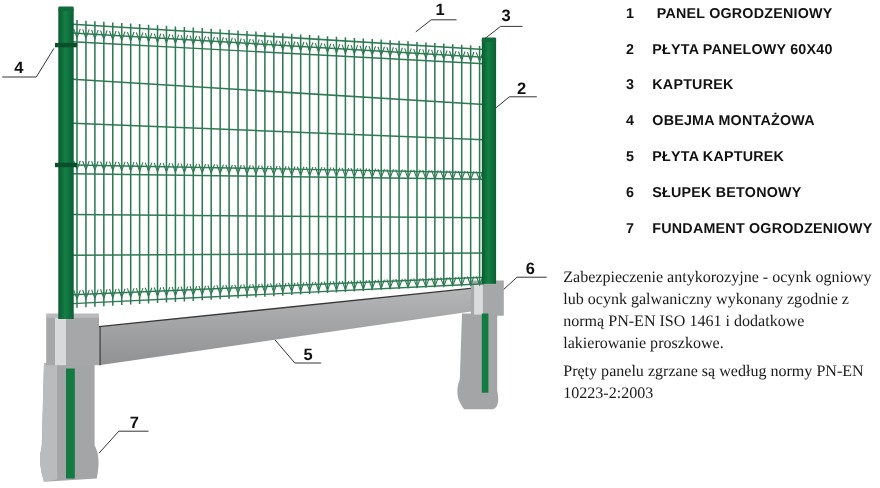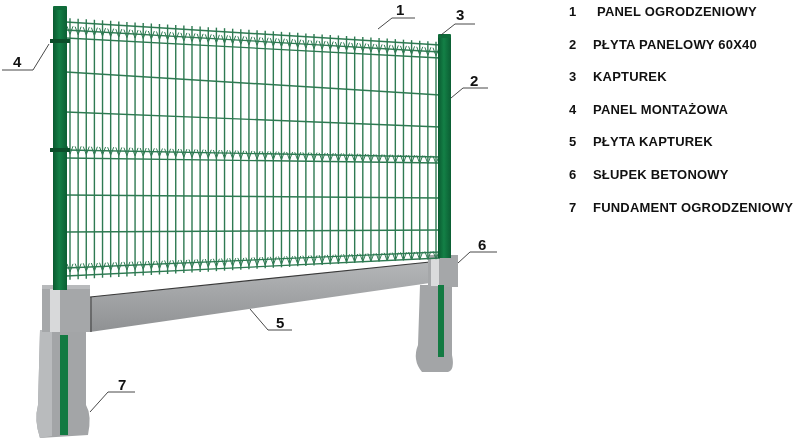--- a/index.html
+++ b/index.html
@@ -295,27 +295,29 @@
   <div class="legend-item" style="top:0px;">
     <span class="legend-num">1</span><span style="margin-left:4px">PANEL OGRODZENIOWY</span>
   </div>
   <div class="legend-item" style="top:33px;">
     <span class="legend-num">2</span><span>PŁYTA PANELOWY 60X40</span>
   </div>
   <div class="legend-item" style="top:65px;">
     <span class="legend-num">3</span><span>KAPTUREK</span>
   </div>
   <div class="legend-item" style="top:98px;">
-    <span class="legend-num">4</span><span>PANEL MONTAŻOWA</span>
+    <span class="legend-num">4</span><span>OBEJMA MONTAŻOWA</span>
   </div>
   <div class="legend-item" style="top:130px;">
     <span class="legend-num">5</span><span>PŁYTA KAPTUREK</span>
   </div>
   <div class="legend-item" style="top:163px;">
     <span class="legend-num">6</span><span>SŁUPEK BETONOWY</span>
   </div>
   <div class="legend-item" style="top:196px;">
     <span class="legend-num">7</span><span>FUNDAMENT OGRODZENIOWY</span>
   </div>
 </div>
 
 <div class="desc">
+  <p>Zabezpieczenie antykorozyjne - ocynk ogniowy lub ocynk galwaniczny wykonany zgodnie z normą PN-EN ISO 1461 i dodatkowe lakierowanie proszkowe.</p>
+  <p>Pręty panelu zgrzane są według normy PN-EN 10223-2:2003</p>
 </div>
 
 </body></html>

